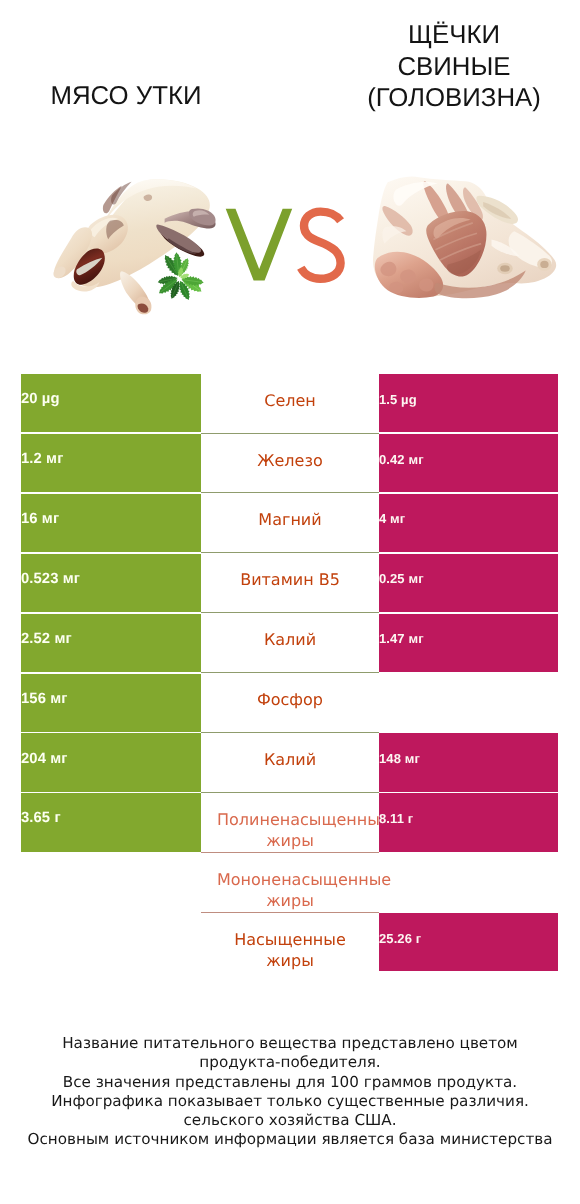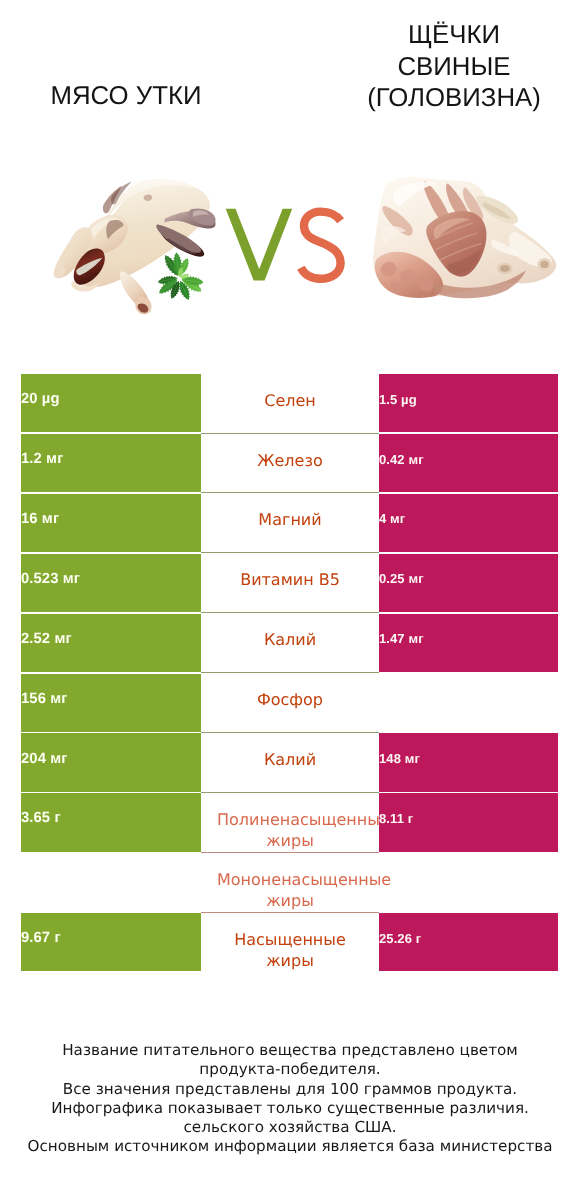--- a/index.html
+++ b/index.html
@@ -33,21 +33,21 @@
 .cM{left:180px;width:178px;padding:0 16px;font-family:'DejaVu Sans',sans-serif;font-size:16px;line-height:21px;color:#c2410c;background:#fff;}
 .cM.red{color:#d9694d;}
 .nwrap{width:100%;position:relative;top:-3px;}
 .nwrap.two{top:8px;}
 .nline{text-align:center;white-space:nowrap;line-height:21px;}
 .nline.of{text-align:left;}
 .sep{position:absolute;left:180px;width:178px;top:58.6px;height:1px;background:#8f9c6d;}
 .sep.red{background:#bf8d80;}
 
 
-.footer{position:absolute;left:0;top:1034px;width:580px;text-align:center;font-family:'DejaVu Sans',sans-serif;font-size:15.2px;line-height:19.3px;color:#181818;margin-top:7px;}
+.footer{position:absolute;left:0;top:1034px;width:580px;text-align:center;font-family:'DejaVu Sans',sans-serif;font-size:15.2px;line-height:19.3px;color:#181818;}
 </style>
 </head>
 <body>
 
 <div class="page">
 
   <div class="titles">
     <div class="title title-left">МЯСО УТКИ</div>
     <div class="title title-right"><span>ЩЁЧКИ</span><br><span>СВИНЫЕ</span><br><span>(ГОЛОВИЗНА)</span></div>
   </div>
@@ -357,23 +357,20 @@
       <div class="row" style="top: 479.2px;">
         <div class="cell cM red">
           <div class="nwrap two">
             <div class="nline of">Мононенасыщенные</div>
             <div class="nline">жиры</div>
           </div>
         </div>
         <div class="sep red"></div>
       </div>
       <div class="row" style="top: 539.1px;">
-        <div class="cell cL">
-          <span>9.67 г</span>
-        </div>
         <div class="cell cM">
           <div class="nwrap two">
             <div class="nline">Насыщенные</div>
             <div class="nline">жиры</div>
           </div>
         </div>
         <div class="cell cR">
           <span>25.26 г</span>
         </div>
       </div>

